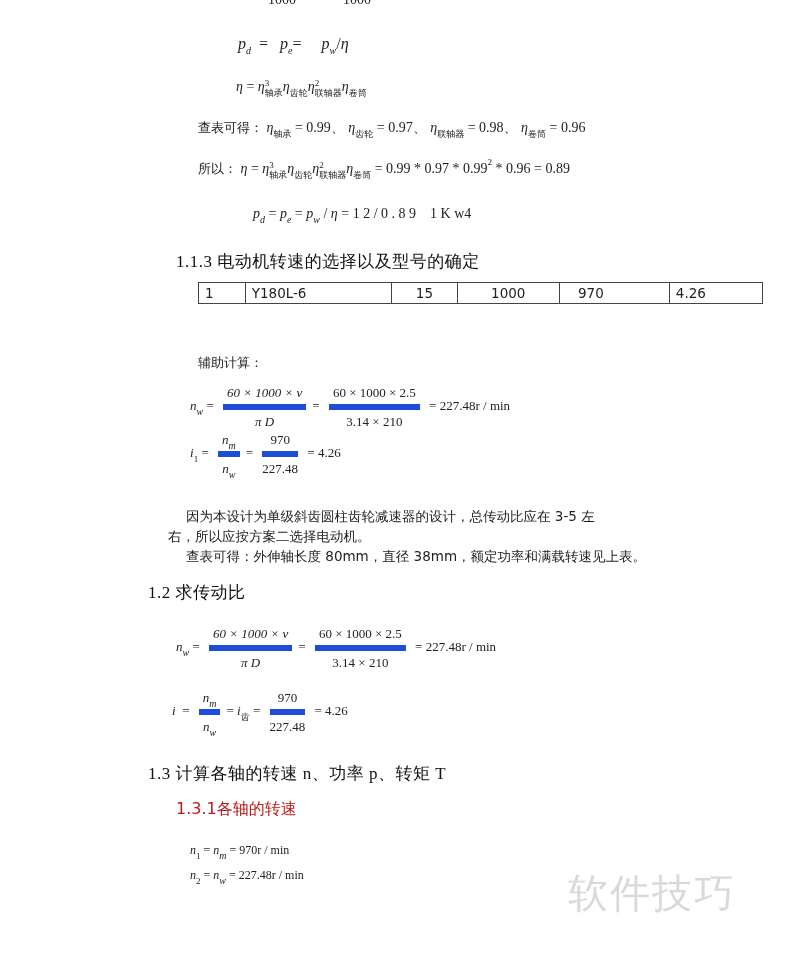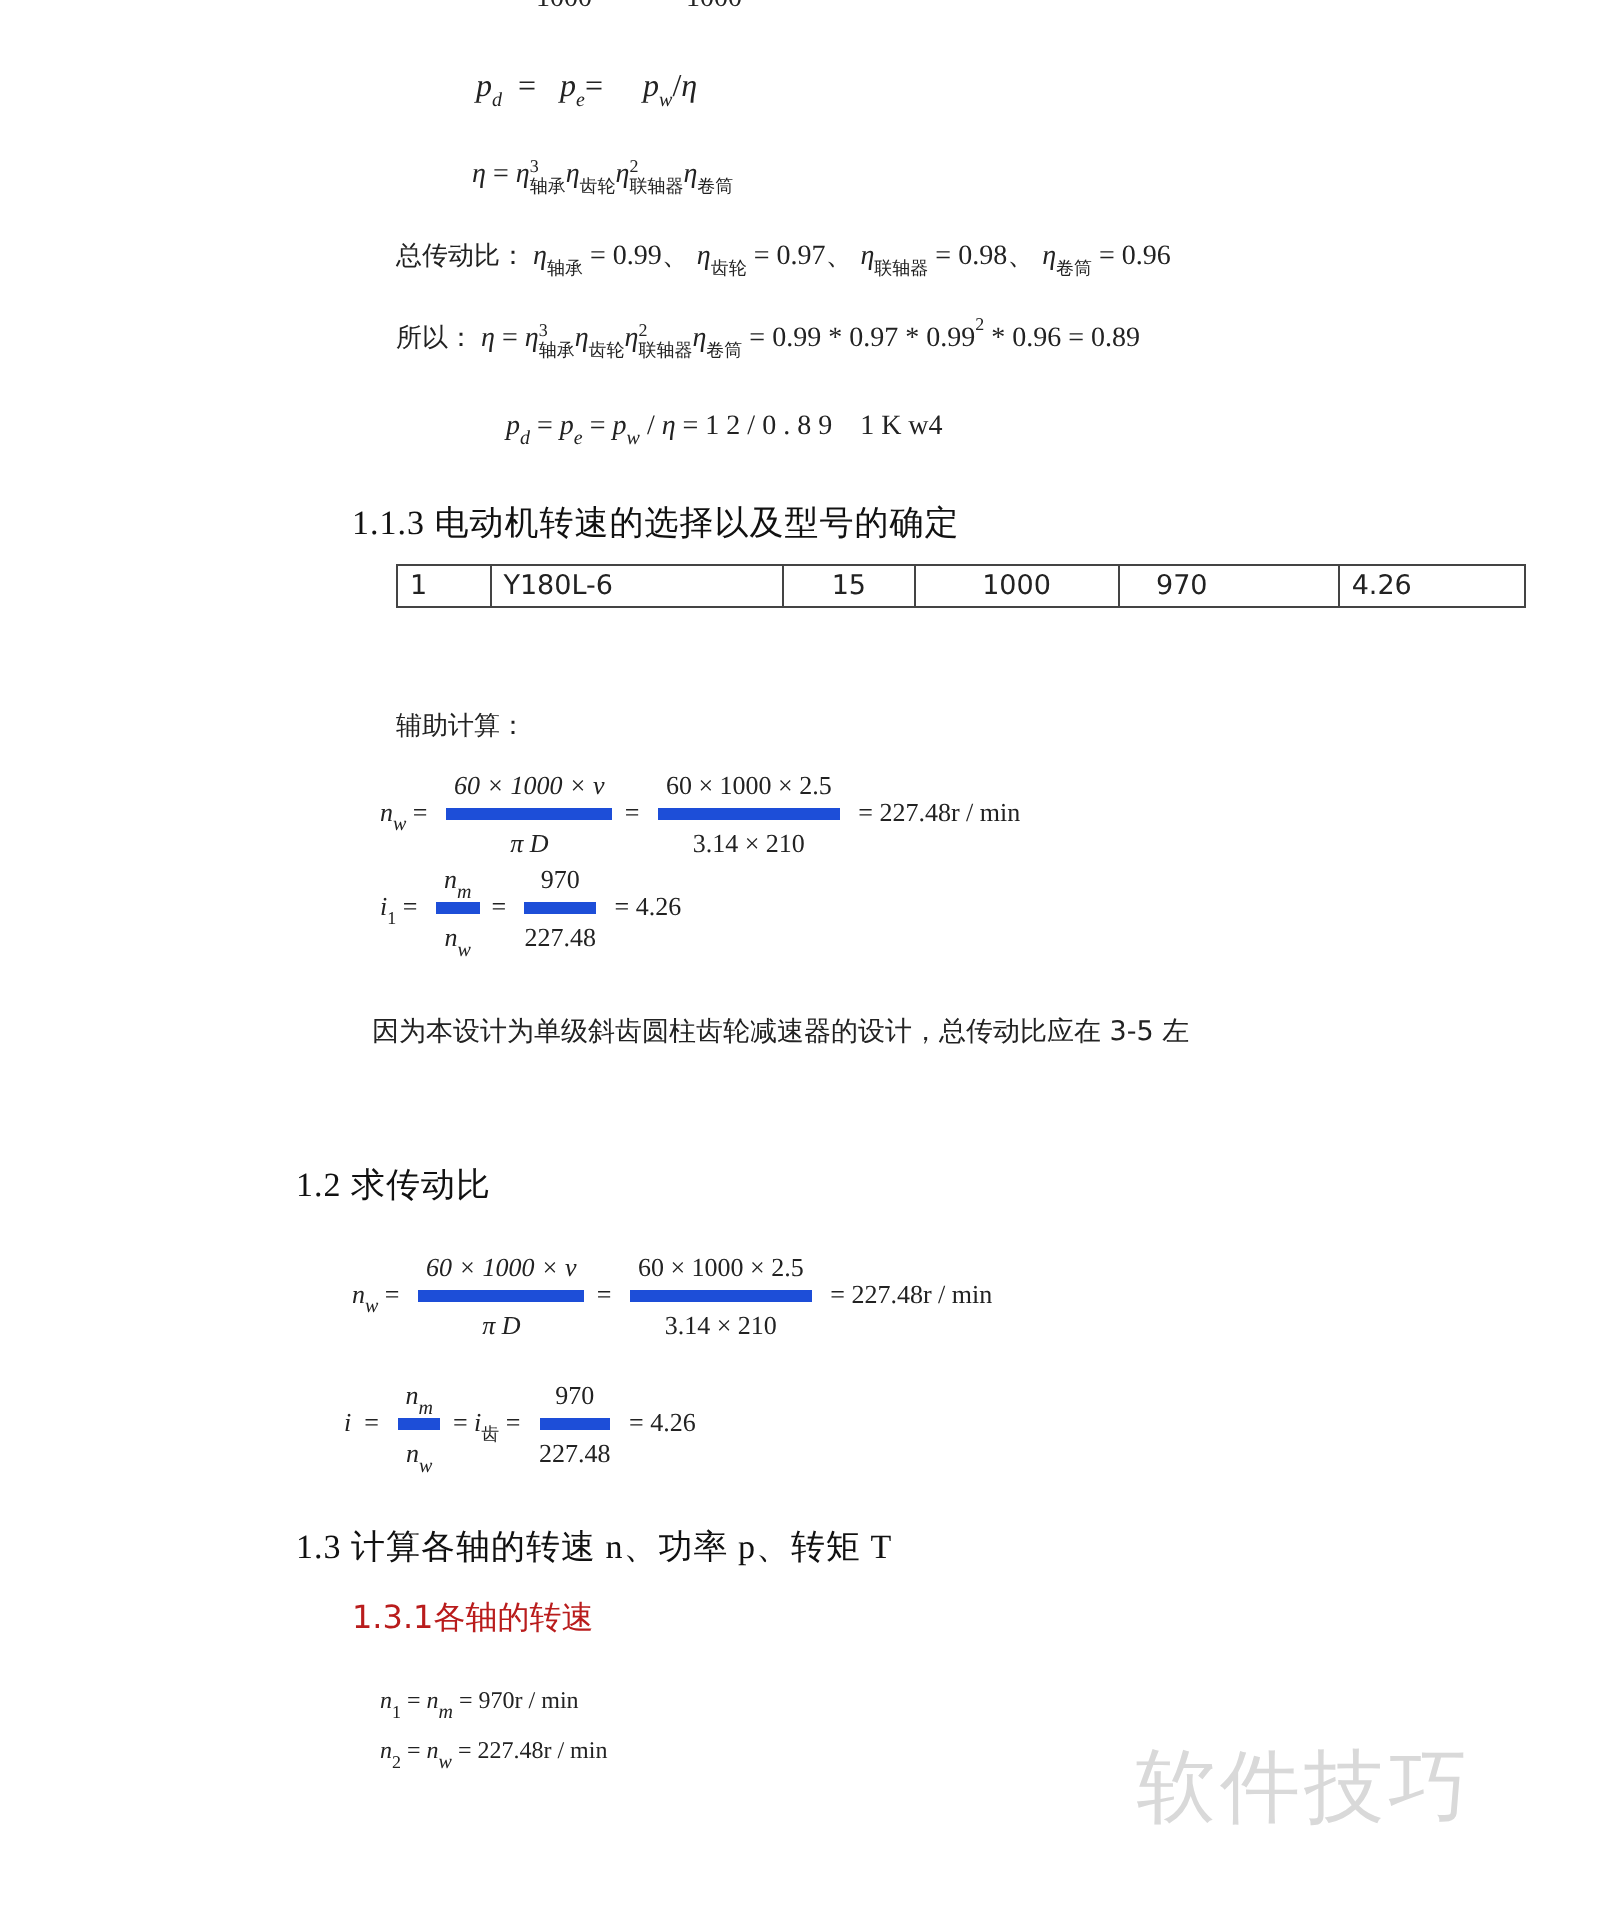--- a/index.html
+++ b/index.html
@@ -45,21 +45,21 @@
   &nbsp;&nbsp;&nbsp;
   <span class="mi">p</span><span class="subi">w</span><span>/</span><span class="mi">η</span>
 </div>
 
 <div class="abs math" style="left:236px; top:78px;">
   <span class="mi">η</span> =
   <span class="mi">η</span><span class="supsub"><span>3</span><span>轴承</span></span><span class="mi">η</span><span class="sub">齿轮</span><span class="mi">η</span><span class="supsub"><span>2</span><span>联轴器</span></span><span class="mi">η</span><span class="sub">卷筒</span>
 </div>
 
 <div class="abs math" style="left:198px; top:119px; font-size:14px;">
-  <span class="cjk">总传动比：</span>
+  <span class="cjk">查表可得：</span>
   <span class="mi">η</span><span class="sub">轴承</span>
   <span>= 0.99、</span>
   <span class="mi">η</span><span class="sub">齿轮</span>
   <span>= 0.97、</span>
   <span class="mi">η</span><span class="sub">联轴器</span>
   <span>= 0.98、</span>
   <span class="mi">η</span><span class="sub">卷筒</span>
   <span>= 0.96</span>
 </div>
 
@@ -101,20 +101,22 @@
 
 <div class="abs math" style="left:190px; top:432px; font-size:13px;">
   <span class="mi">i</span><span class="sub">1</span> =
   <span class="frac"><span class="num"><span class="mi">n</span><span class="subi">m</span></span><span class="den"><span class="mi">n</span><span class="subi">w</span></span></span>=
   <span class="frac"><span class="num">970</span><span class="den">227.48</span></span>
   <span>= 4.26</span>
 </div>
 
 <div class="abs para" style="left:168px; top:506px;">
   <div style="padding-left:18px">因为本设计为单级斜齿圆柱齿轮减速器的设计，总传动比应在 3-5 左</div>
+  <div>右，所以应按方案二选择电动机。</div>
+  <div style="padding-left:18px">查表可得：外伸轴长度 80mm，直径 38mm，额定功率和满载转速见上表。</div>
 </div>
 
 <div class="abs heading" style="left:148px; top:581px;">1.2 求传动比</div>
 
 <div class="abs math" style="left:176px; top:626px; font-size:13px;">
   <span class="mi">n</span><span class="subi">w</span> =
   <span class="frac"><span class="num mi">60 × 1000 × v</span><span class="den mi">π D</span></span>=
   <span class="frac"><span class="num">60 × 1000 × 2.5</span><span class="den">3.14 × 210</span></span>
   <span>= 227.48r / min</span>
 </div>

